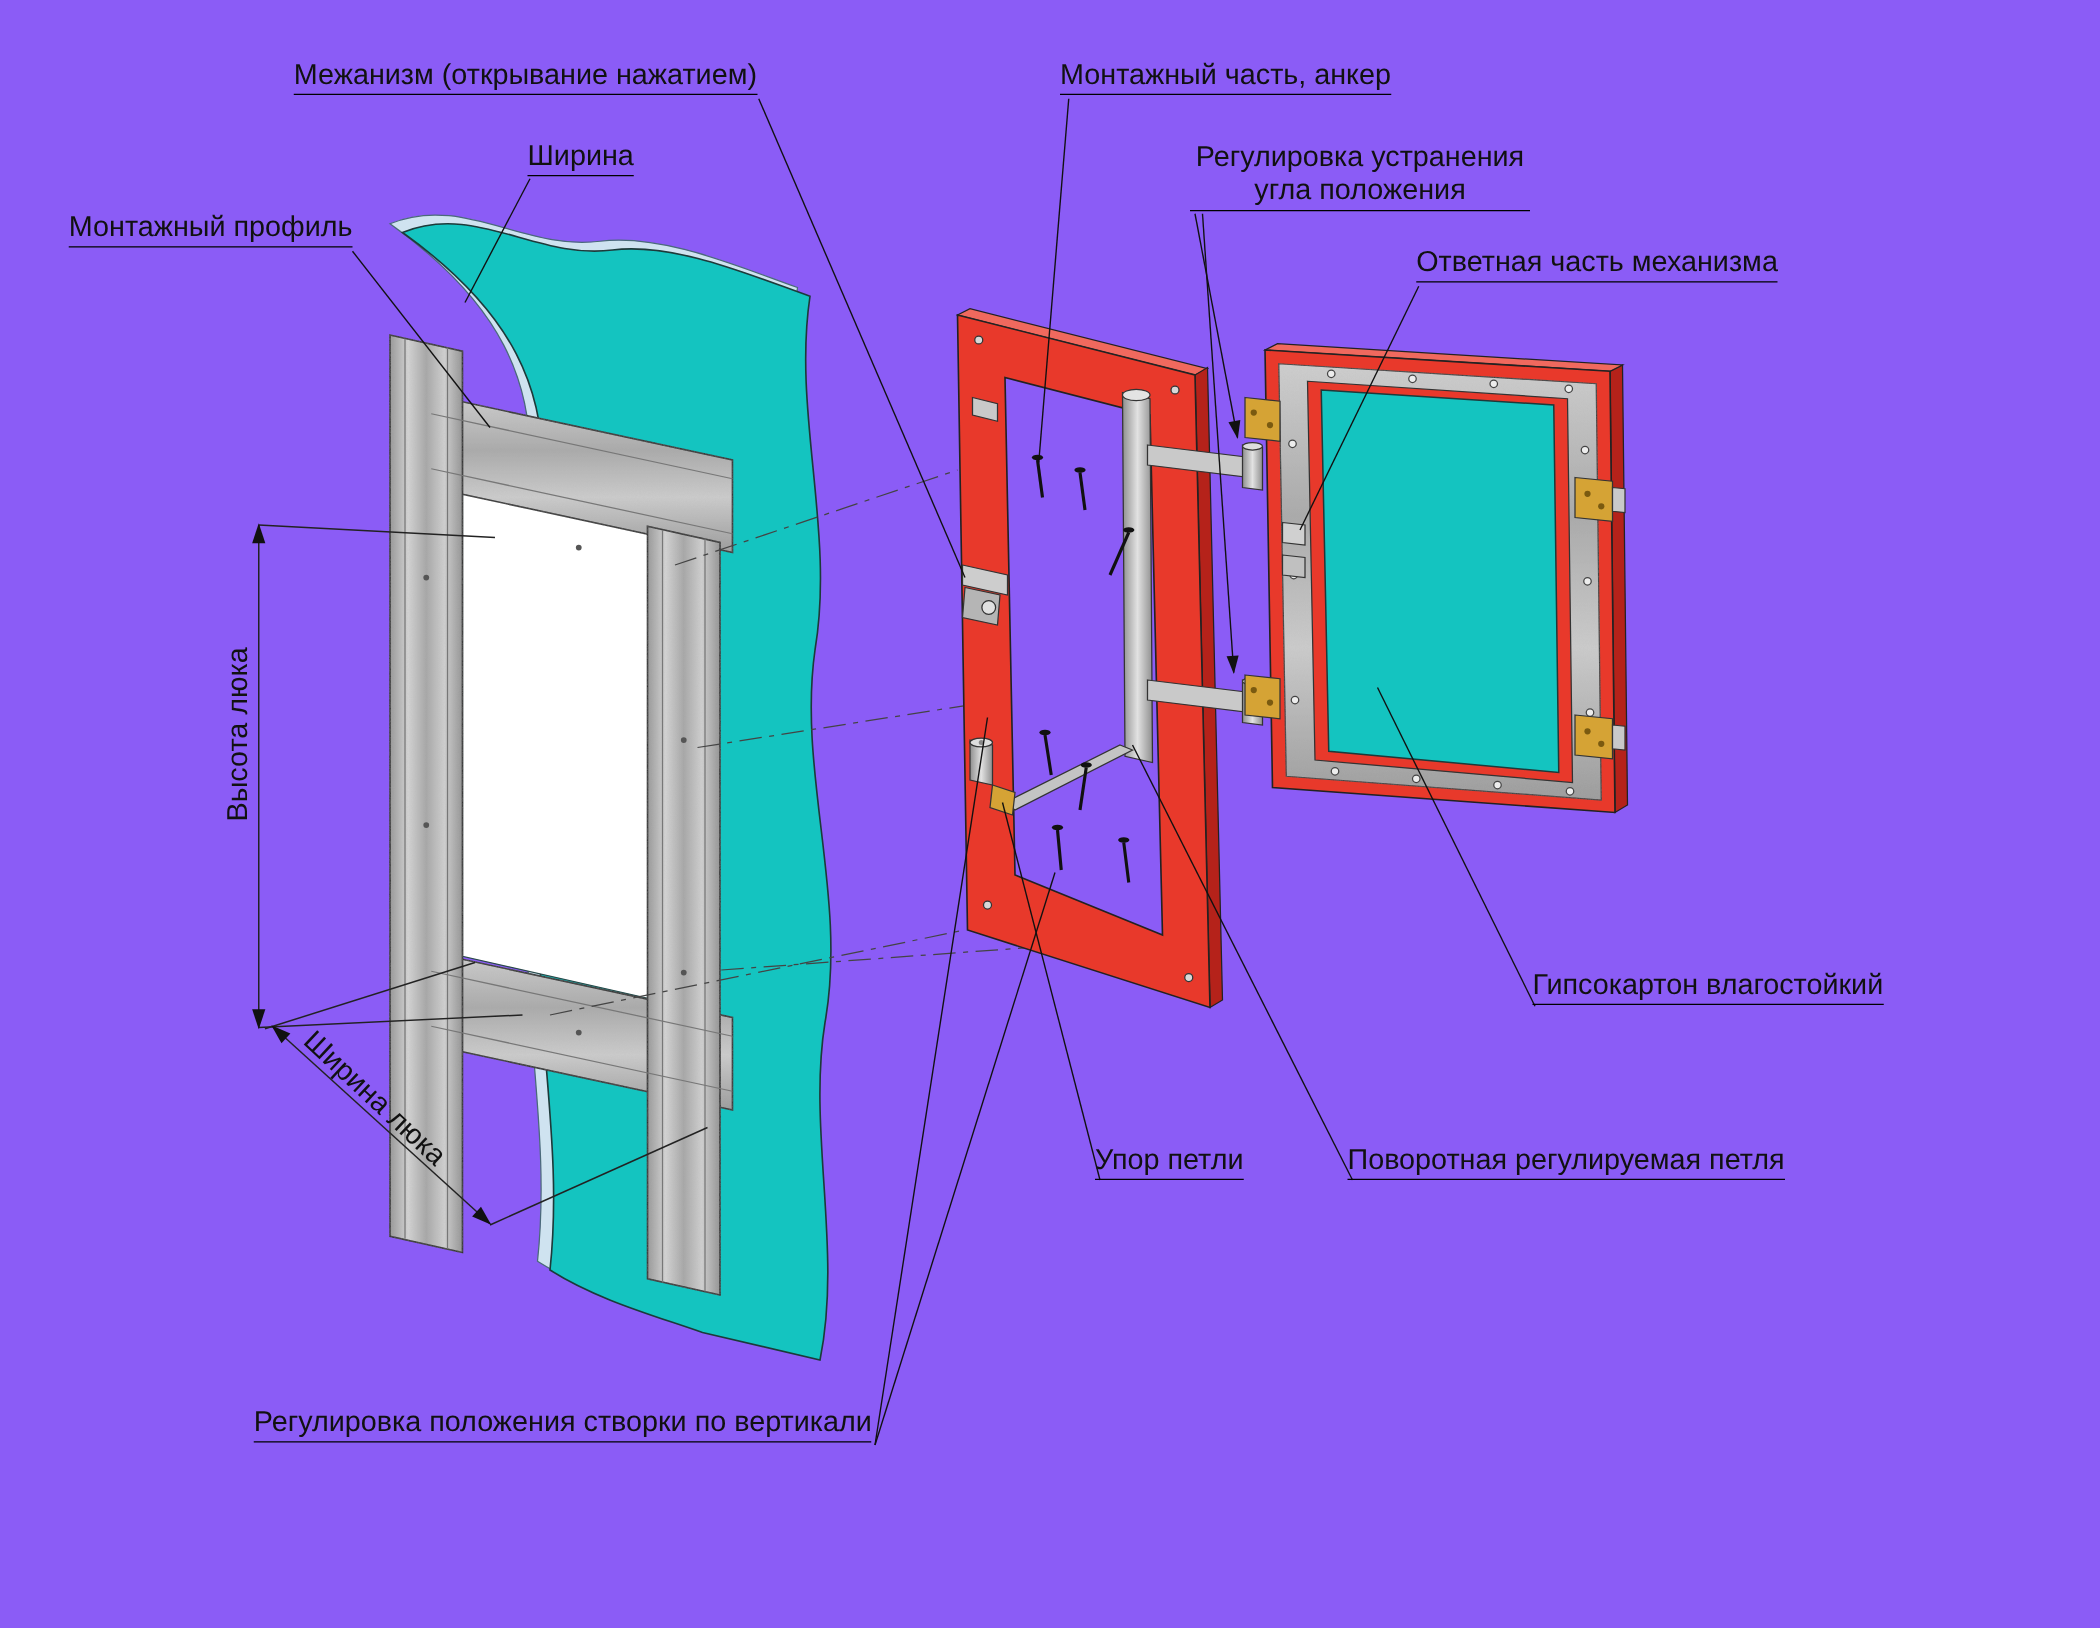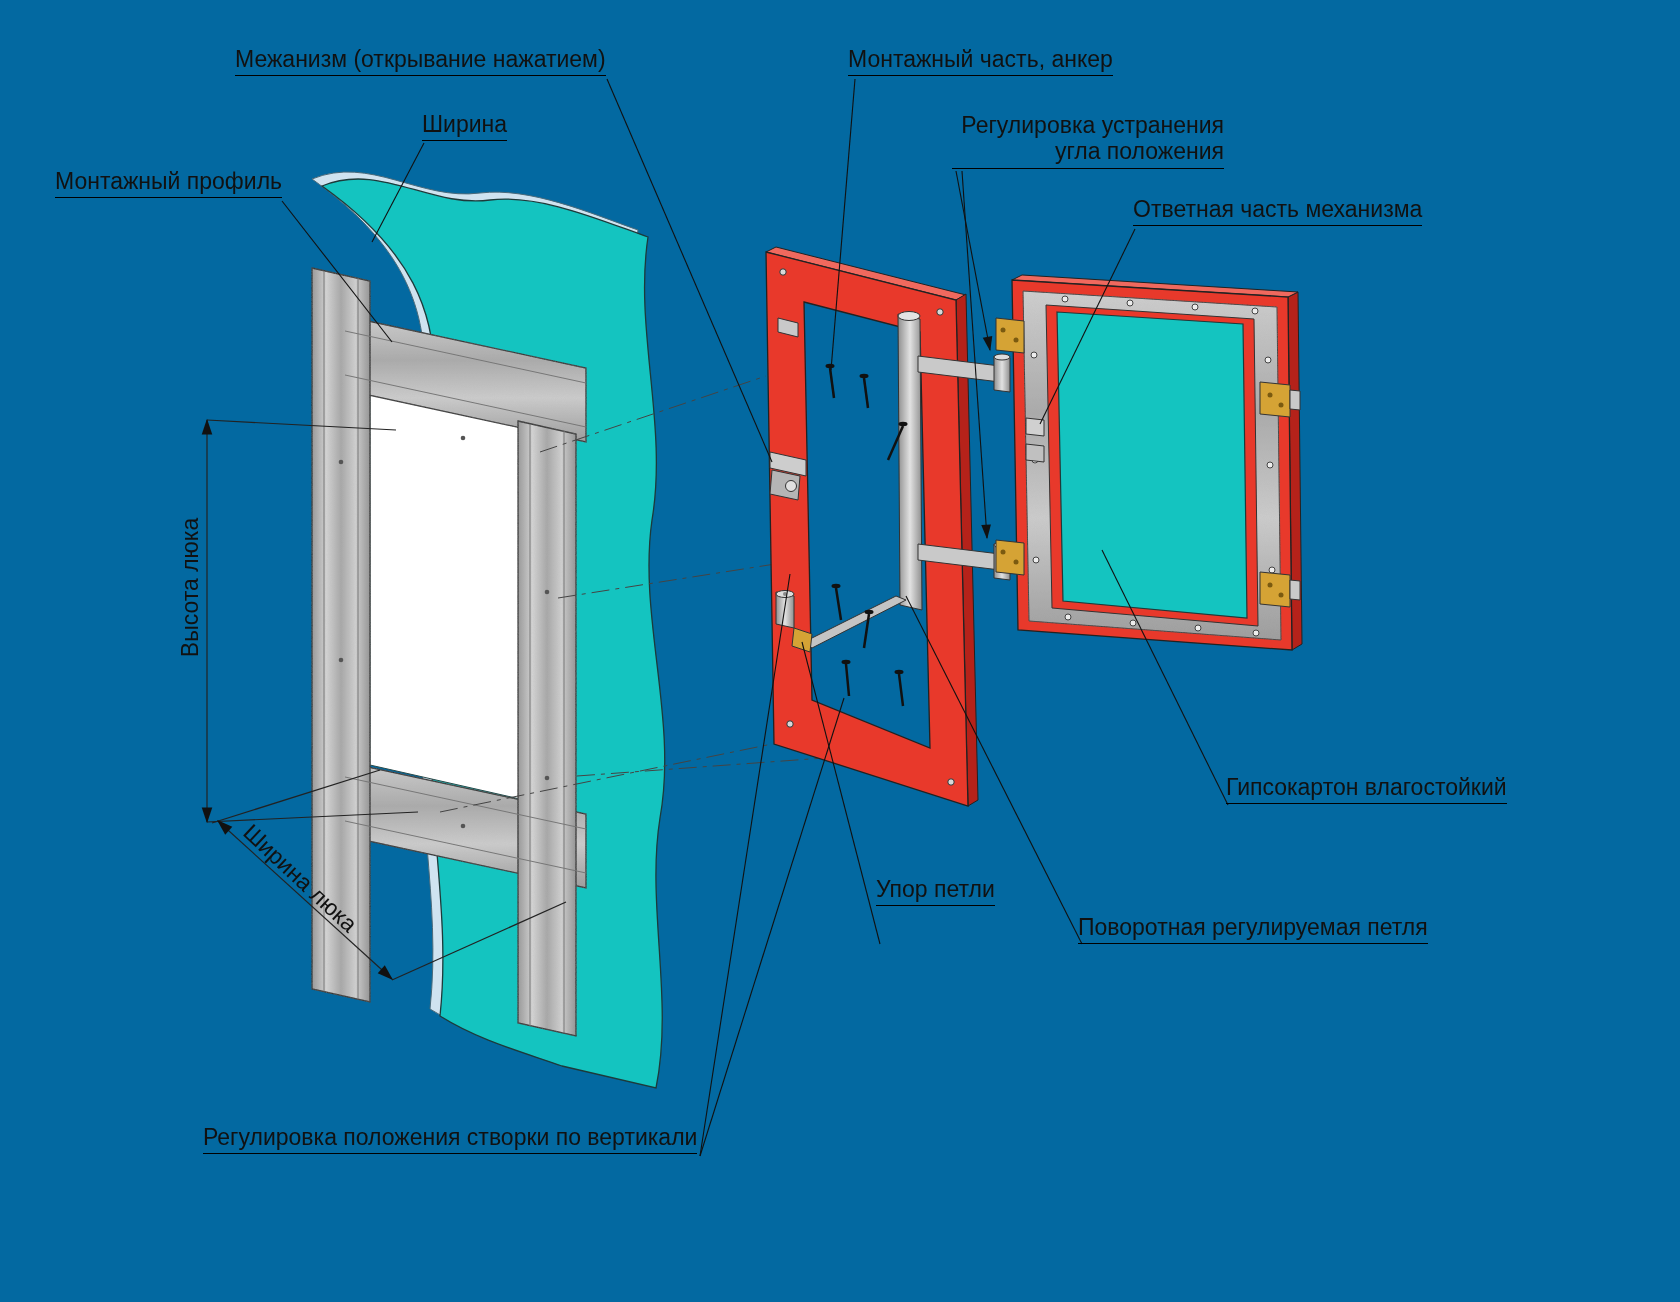--- a/index.html
+++ b/index.html
@@ -6,29 +6,29 @@
     --wall-teal:#14c4c0;
     --frame-red:#e8392b;
     --frame-red-dark:#b5221a;
     --frame-red-light:#f0695e;
     --metal-grey:#bfbfbf;
     --brass:#d5a335;
     --line:#1a1a1a;
   }
   html,body{margin:0;padding:0;background:#ffffff;}
   .stage{
-    position:relative;width:1680px;height:1302px;background:#0369a1;
+    position:relative;width:1680px;height:1302px;background:#8b5cf6;
     font-family:"Liberation Sans", sans-serif;color:#111;overflow:hidden;
   }
   .stage svg{position:absolute;left:0;top:0;}
   .callout{
     position:absolute;font-size:23px;line-height:1.15;color:#111;
     border-bottom:1.6px solid #000;padding-bottom:3px;white-space:nowrap;
   }
-  .callout.center{text-align:right;white-space:normal;}
+  .callout.center{text-align:center;white-space:normal;}
   .dimlabel{
     position:absolute;font-size:23px;color:#111;white-space:nowrap;text-align:center;
   }
   .fill-teal{fill:var(--wall-teal);}
   .fill-red{fill:var(--frame-red);}
   .fill-red-dark{fill:var(--frame-red-dark);}
   .fill-red-light{fill:var(--frame-red-light);}
   .fill-brass{fill:var(--brass);}
   .dashdot{stroke:#444;stroke-width:1;fill:none;stroke-dasharray:18 6 4 6;}
   .leader{stroke:#111;stroke-width:1.1;fill:none;}
@@ -269,21 +269,21 @@
 
   <div class="callout center" style="left:952px;top:112px;width:272px">
     <span>Регулировка устранения</span><br>
     <span>угла положения</span>
   </div>
 
   <div class="callout" style="left:1133px;top:196px">Ответная часть механизма</div>
 
   <div class="callout" style="left:1226px;top:774px">Гипсокартон влагостойкий</div>
 
-  <div class="callout" style="left:876px;top:876px">Упор петли</div>
+  <div class="callout" style="left:876px;top:914px">Упор петли</div>
 
   <div class="callout" style="left:203px;top:1124px">Регулировка положения створки по вертикали</div>
 
   <div class="callout" style="left:1078px;top:914px">Поворотная регулируемая петля</div>
 
   <div class="dimlabel" style="left:110px;top:574px;width:160px;transform:rotate(-90deg)">Высота люка</div>
 
   <div class="dimlabel" style="left:225px;top:865px;width:150px;transform:rotate(43deg)">Ширина люка</div>
 
 </div>

